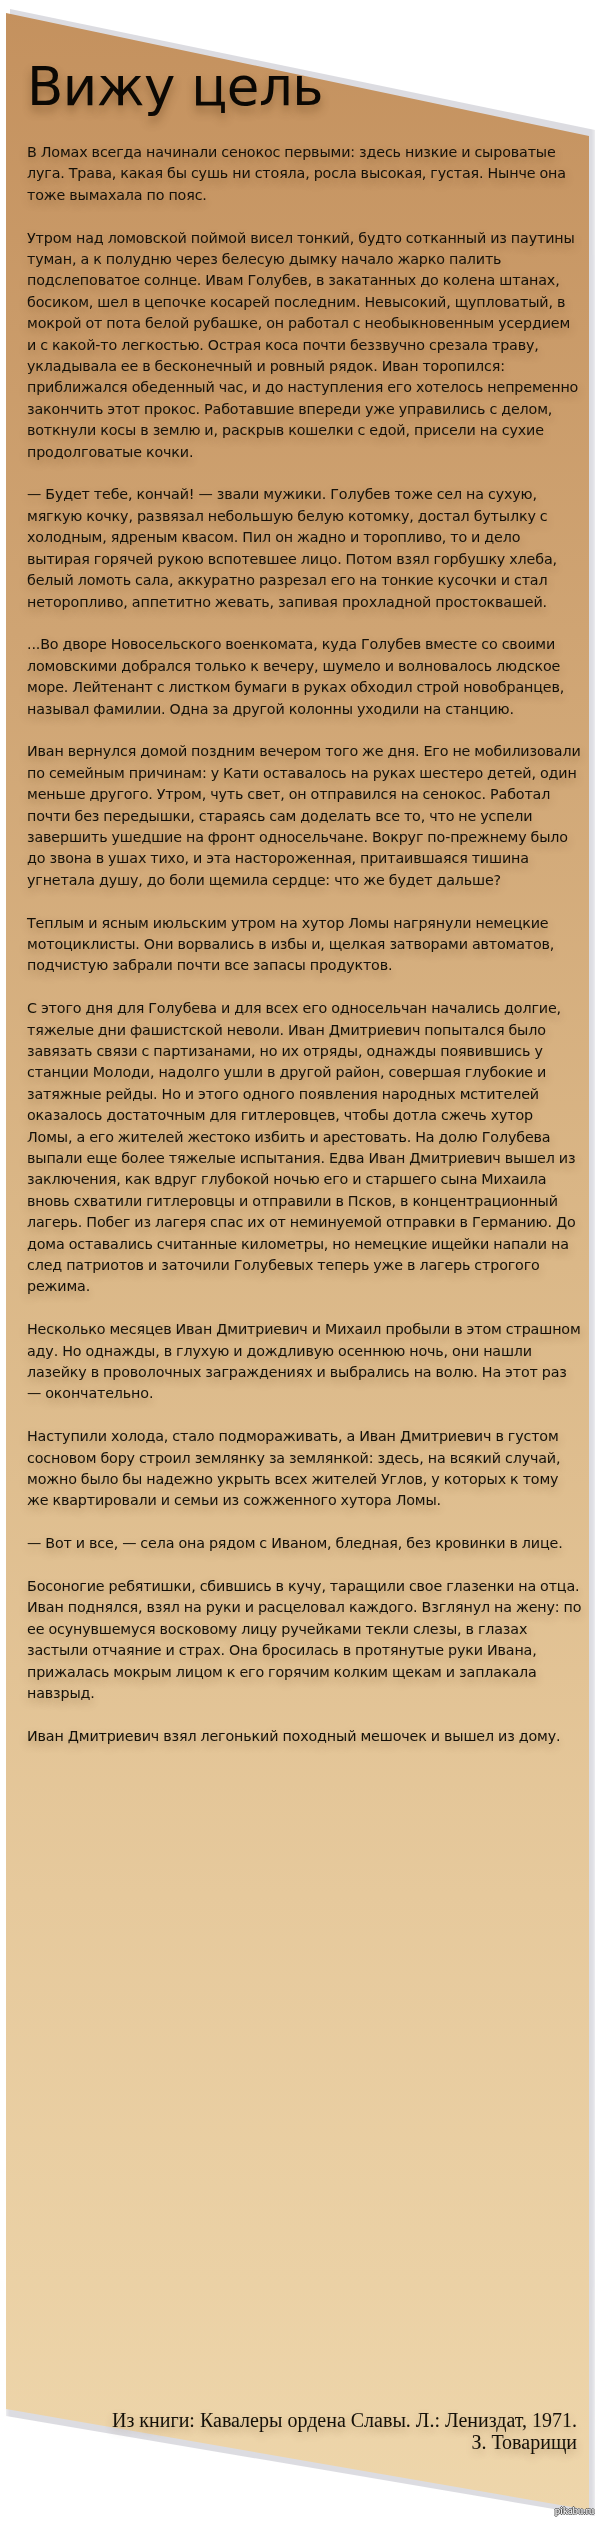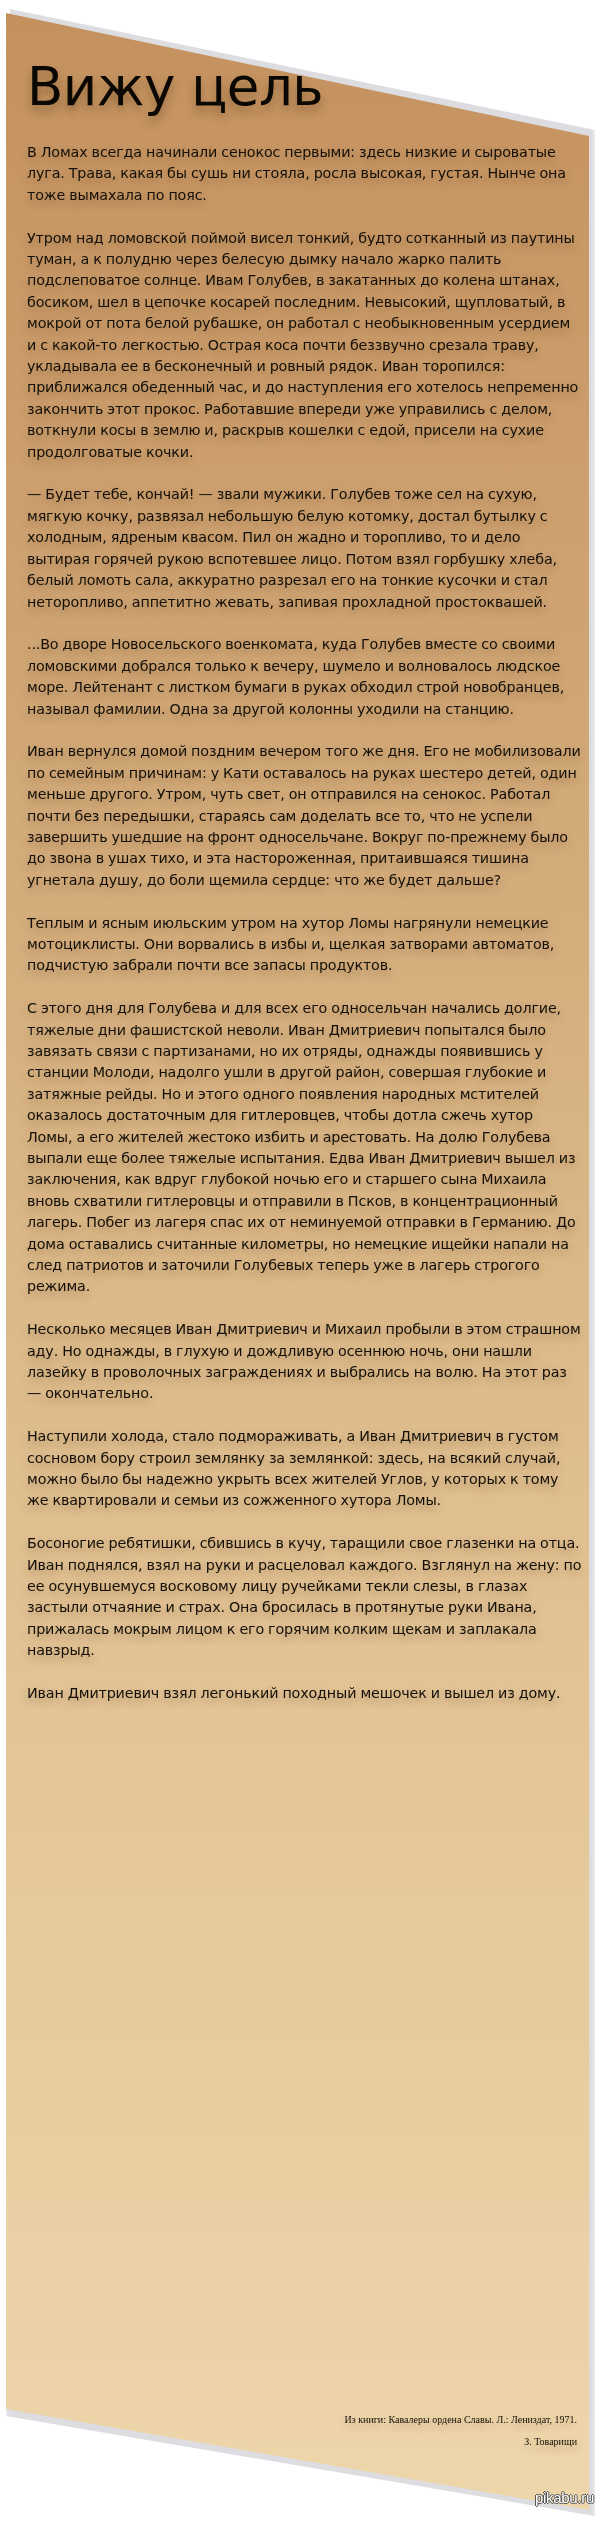--- a/index.html
+++ b/index.html
@@ -67,32 +67,32 @@
       line-height: 21.4px;
       letter-spacing: -0.15px;
       word-spacing: -0.3px;
     }
     .citation {
       position: absolute;
       right: 23px;
       top: 2409px;
       text-align: right;
       font-family: "Liberation Serif", "DejaVu Serif", serif;
-      font-size: 10px;
+      font-size: 20px;
       line-height: 22px;
       color: #141008;
       text-shadow: 0 4px 8px rgba(90, 55, 20, 0.3);
     }
     .citation div { white-space: nowrap; }
     .watermark {
       position: absolute;
       right: 6px;
-      bottom: 20px;
-      font-family: Liberation Sans, sans-serif;
-      font-size: 15px;
+      bottom: 10px;
+      font-family: Liberation Serif, serif;
+      font-size: 11px;
       color: #ffffff;
       letter-spacing: -0.3px;
       text-shadow:
         1px 0 0 #555, -1px 0 0 #555, 0 1px 0 #555, 0 -1px 0 #555;
     }
   </style>
 </head>
 <body>
 
 <div class="sheet-shadow"></div>
@@ -104,20 +104,21 @@
   <div class="body">
     <p class="para">В Ломах всегда начинали сенокос первыми: здесь низкие и сыроватые луга. Трава, какая бы сушь ни стояла, росла высокая, густая. Нынче она тоже вымахала по пояс.</p>
     <p class="para">Утром над ломовской поймой висел тонкий, будто сотканный из паутины туман, а к полудню через белесую дымку начало жарко палить подслеповатое солнце. Ивам Голубев, в закатанных до колена штанах, босиком, шел в цепочке косарей последним. Невысокий, щупловатый, в мокрой от пота белой рубашке, он работал с необыкновенным усердием и с какой-то легкостью. Острая коса почти беззвучно срезала траву, укладывала ее в бесконечный и ровный рядок. Иван торопился: приближался обеденный час, и до наступления его хотелось непременно закончить этот прокос. Работавшие впереди уже управились с делом, воткнули косы в землю и, раскрыв кошелки с едой, присели на сухие продолговатые кочки.</p>
     <p class="para">— Будет тебе, кончай! — звали мужики. Голубев тоже сел на сухую, мягкую кочку, развязал небольшую белую котомку, достал бутылку с холодным, ядреным квасом. Пил он жадно и торопливо, то и дело вытирая горячей рукою вспотевшее лицо. Потом взял горбушку хлеба, белый ломоть сала, аккуратно разрезал его на тонкие кусочки и стал неторопливо, аппетитно жевать, запивая прохладной простоквашей.</p>
     <p class="para">...Во дворе Новосельского военкомата, куда Голубев вместе со своими ломовскими добрался только к вечеру, шумело и волновалось людское море. Лейтенант с листком бумаги в руках обходил строй новобранцев, называл фамилии. Одна за другой колонны уходили на станцию.</p>
     <p class="para">Иван вернулся домой поздним вечером того же дня. Его не мобилизовали по семейным причинам: у Кати оставалось на руках шестеро детей, один меньше другого. Утром, чуть свет, он отправился на сенокос. Работал почти без передышки, стараясь сам доделать все то, что не успели завершить ушедшие на фронт односельчане. Вокруг по-прежнему было до звона в ушах тихо, и эта настороженная, притаившаяся тишина угнетала душу, до боли щемила сердце: что же будет дальше?</p>
     <p class="para">Теплым и ясным июльским утром на хутор Ломы нагрянули немецкие мотоциклисты. Они ворвались в избы и, щелкая затворами автоматов, подчистую забрали почти все запасы продуктов.</p>
     <p class="para">С этого дня для Голубева и для всех его односельчан начались долгие, тяжелые дни фашистской неволи. Иван Дмитриевич попытался было завязать связи с партизанами, но их отряды, однажды появившись у станции Молоди, надолго ушли в другой район, совершая глубокие и затяжные рейды. Но и этого одного появления народных мстителей оказалось достаточным для гитлеровцев, чтобы дотла сжечь хутор Ломы, а его жителей жестоко избить и арестовать. На долю Голубева выпали еще более тяжелые испытания. Едва Иван Дмитриевич вышел из заключения, как вдруг глубокой ночью его и старшего сына Михаила вновь схватили гитлеровцы и отправили в Псков, в концентрационный лагерь. Побег из лагеря спас их от неминуемой отправки в Германию. До дома оставались считанные километры, но немецкие ищейки напали на след патриотов и заточили Голубевых теперь уже в лагерь строгого режима.</p>
     <p class="para">Несколько месяцев Иван Дмитриевич и Михаил пробыли в этом страшном аду. Но однажды, в глухую и дождливую осеннюю ночь, они нашли лазейку в проволочных заграждениях и выбрались на волю. На этот раз — окончательно.</p>
     <p class="para">Наступили холода, стало подмораживать, а Иван Дмитриевич в густом сосновом бору строил землянку за землянкой: здесь, на всякий случай, можно было бы надежно укрыть всех жителей Углов, у которых к тому же квартировали и семьи из сожженного хутора Ломы.</p>
+    <p class="para">— Вот и все, — села она рядом с Иваном, бледная, без кровинки в лице.</p>
     <p class="para">Босоногие ребятишки, сбившись в кучу, таращили свое глазенки на отца. Иван поднялся, взял на руки и расцеловал каждого. Взглянул на жену: по ее осунувшемуся восковому лицу ручейками текли слезы, в глазах застыли отчаяние и страх. Она бросилась в протянутые руки Ивана, прижалась мокрым лицом к его горячим колким щекам и заплакала навзрыд.</p>
     <p class="para">Иван Дмитриевич взял легонький походный мешочек и вышел из дому.</p>
   </div>
 </div>
 
 <div class="citation">
   <div>Из книги: Кавалеры ордена Славы. Л.: Лениздат, 1971.</div>
   <div>З. Товарищи</div>
 </div>
 

